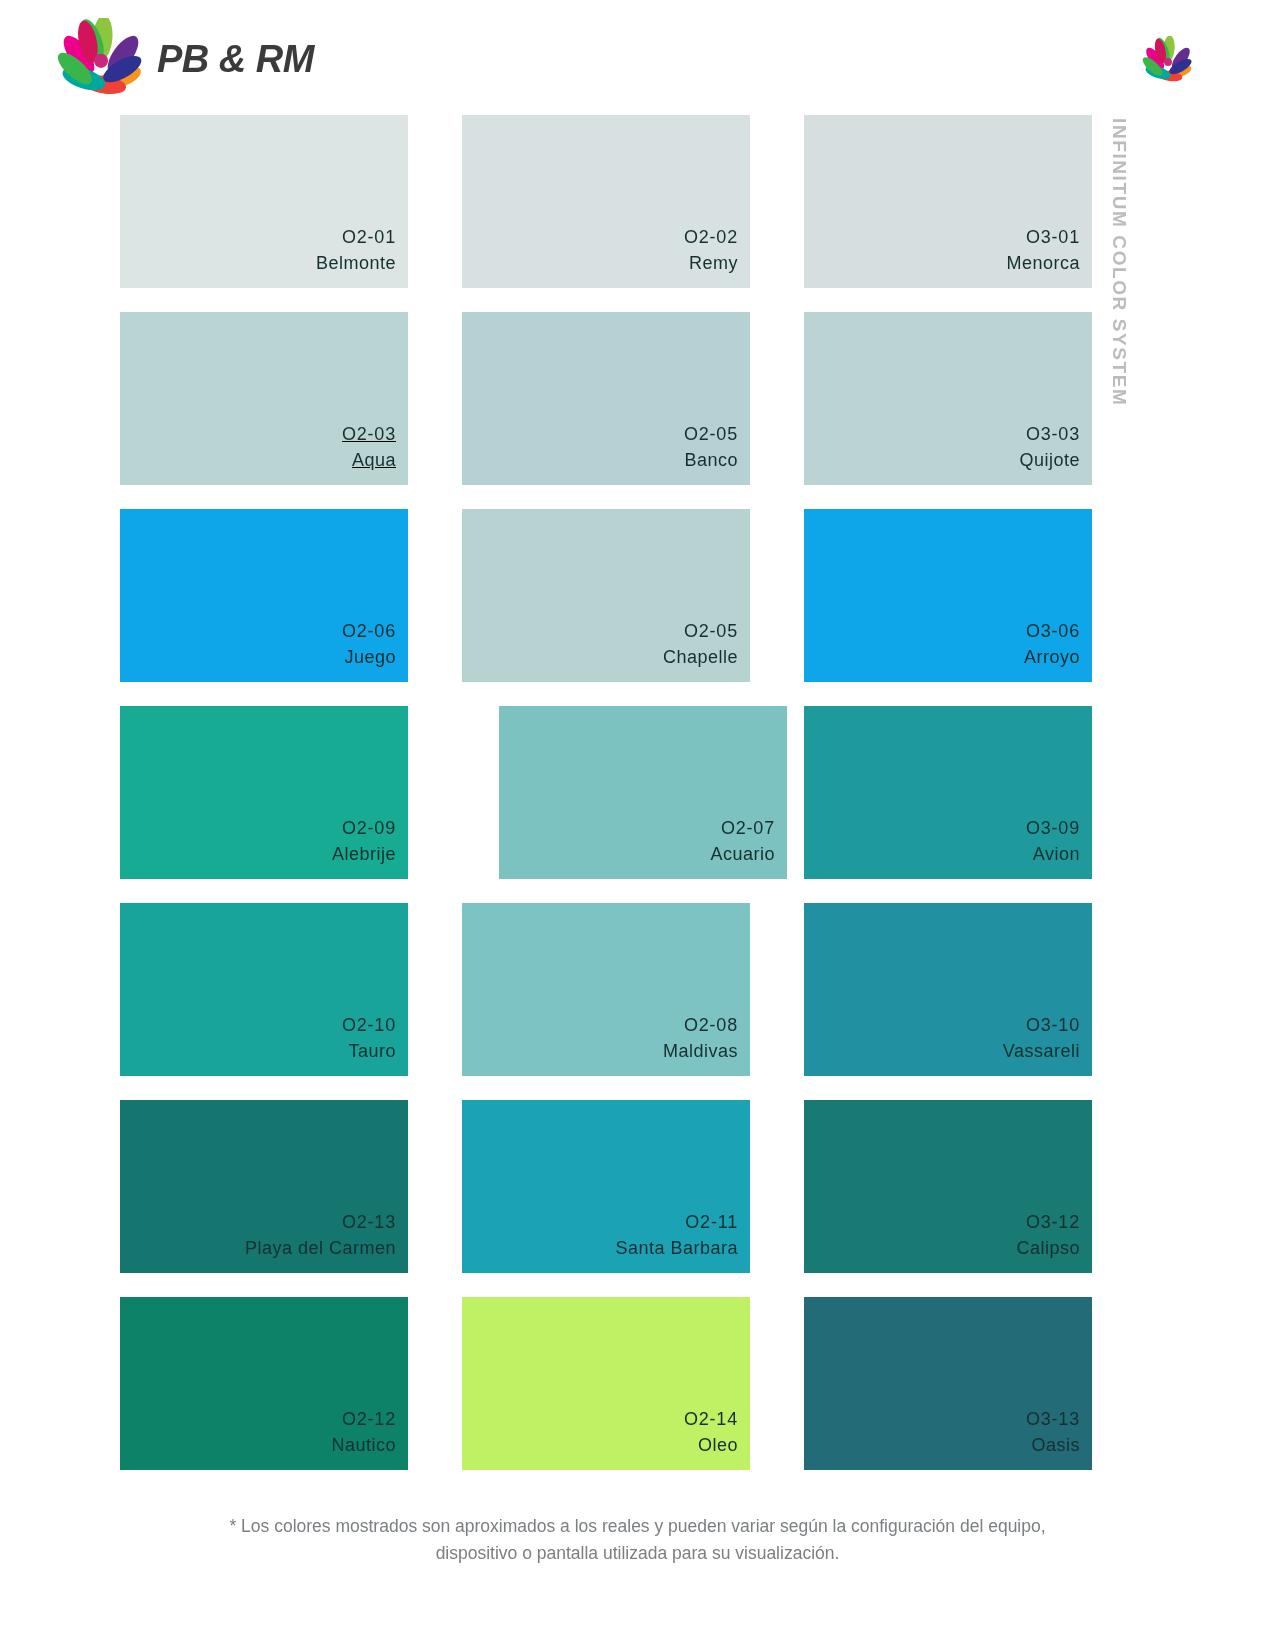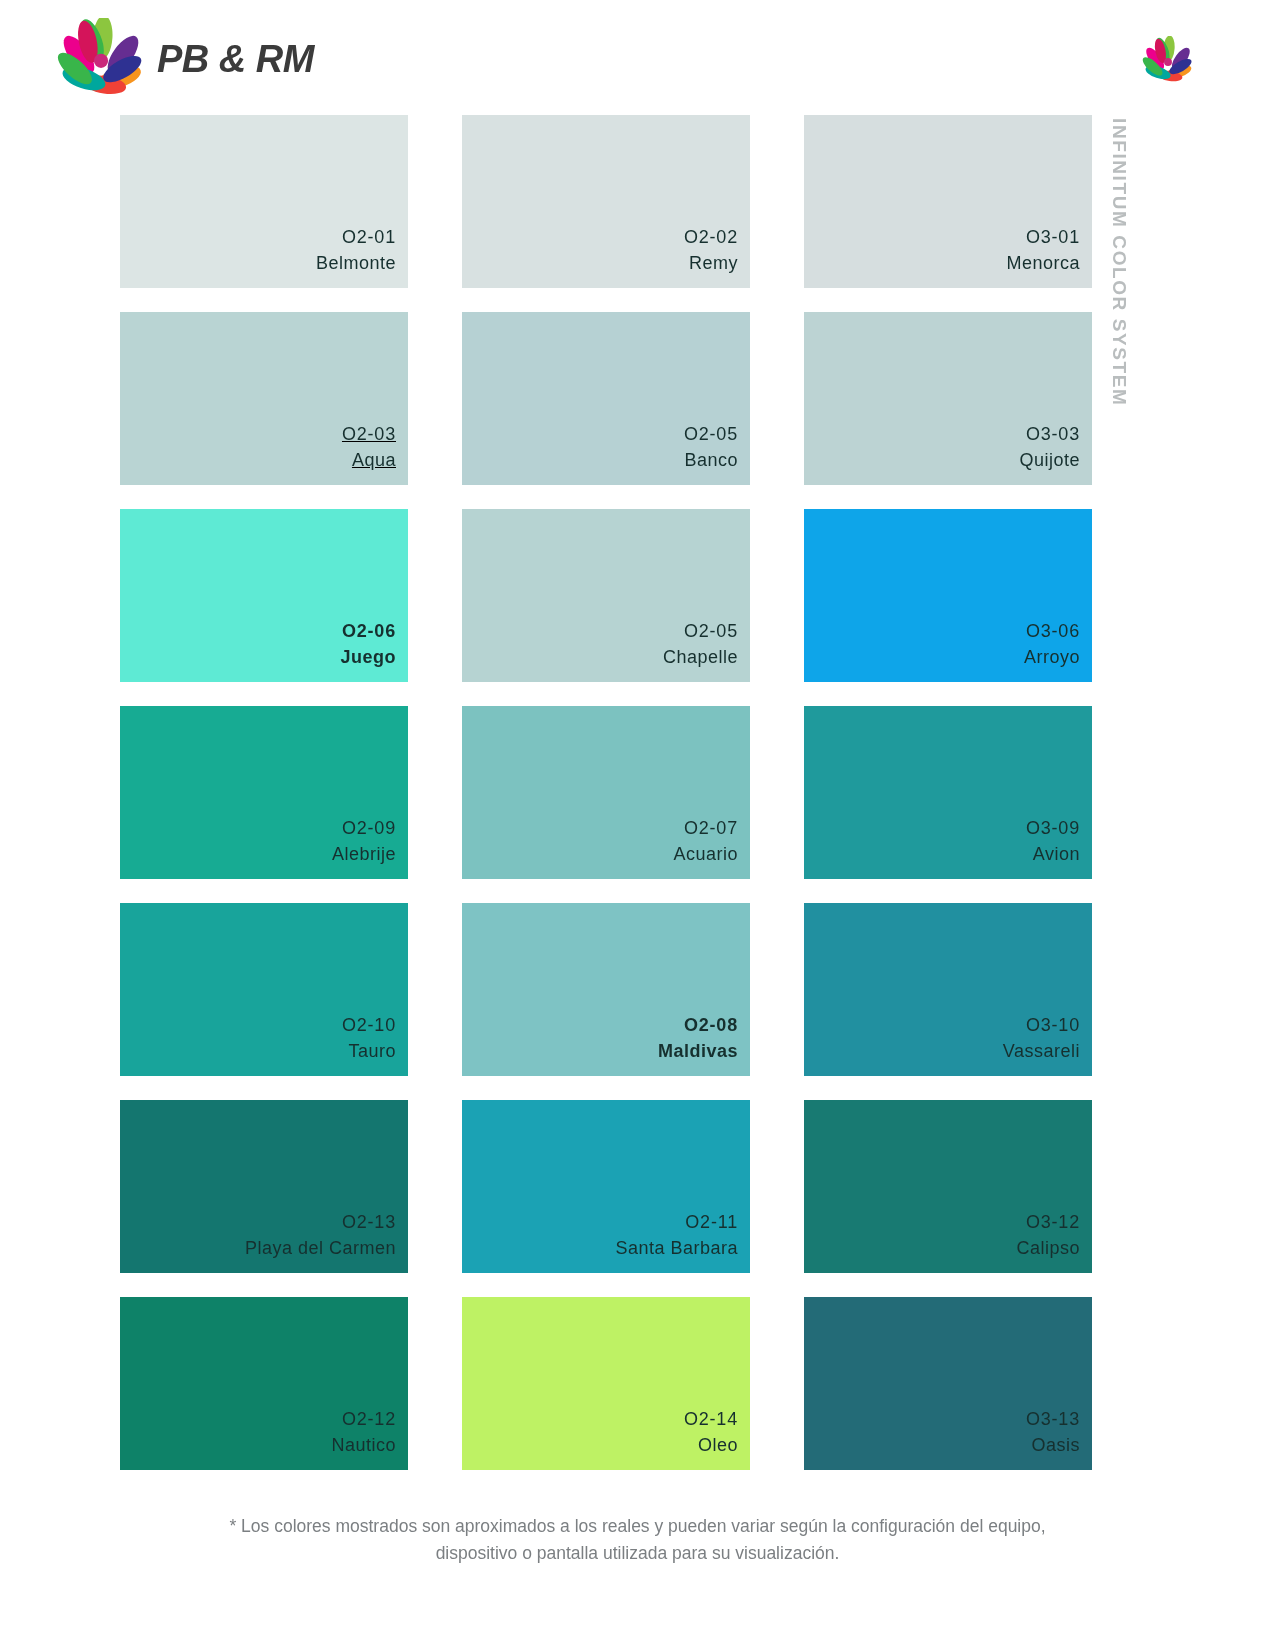--- a/index.html
+++ b/index.html
@@ -194,49 +194,49 @@
         <div class="nm">Aqua</div>
       </div>
       <div class="swatch dark" style="background: rgb(182, 209, 211);">
         <div class="code">O2-05</div>
         <div class="nm">Banco</div>
       </div>
       <div class="swatch dark" style="background: rgb(188, 211, 211);">
         <div class="code">O3-03</div>
         <div class="nm">Quijote</div>
       </div>
-      <div class="swatch dark" style="background: #5eead4; font-weight: bold;">
+      <div class="swatch dark" style="background: #0ea5e9;">
         <div class="code">O2-06</div>
         <div class="nm">Juego</div>
       </div>
       <div class="swatch dark" style="background: rgb(182, 211, 210);">
         <div class="code">O2-05</div>
         <div class="nm">Chapelle</div>
       </div>
       <div class="swatch dark" style="background: #0ea5e9;">
         <div class="code">O3-06</div>
         <div class="nm">Arroyo</div>
       </div>
       <div class="swatch dark" style="background: rgb(23, 171, 147);">
         <div class="code">O2-09</div>
         <div class="nm">Alebrije</div>
       </div>
-      <div class="swatch dark" style="background: rgb(124, 194, 192);">
+      <div class="swatch dark" style="background: rgb(124, 194, 192); margin-left: 37px;">
         <div class="code">O2-07</div>
         <div class="nm">Acuario</div>
       </div>
       <div class="swatch dark" style="background: rgb(31, 154, 156);">
         <div class="code">O3-09</div>
         <div class="nm">Avion</div>
       </div>
       <div class="swatch dark" style="background: rgb(24, 164, 155);">
         <div class="code">O2-10</div>
         <div class="nm">Tauro</div>
       </div>
-      <div class="swatch dark" style="background: rgb(126, 195, 196); font-weight: bold;">
+      <div class="swatch dark" style="background: rgb(126, 195, 196);">
         <div class="code">O2-08</div>
         <div class="nm">Maldivas</div>
       </div>
       <div class="swatch dark" style="background: rgb(33, 144, 160);">
         <div class="code">O3-10</div>
         <div class="nm">Vassareli</div>
       </div>
       <div class="swatch dark" style="background: rgb(20, 118, 111);">
         <div class="code">O2-13</div>
         <div class="nm">Playa del Carmen</div>

